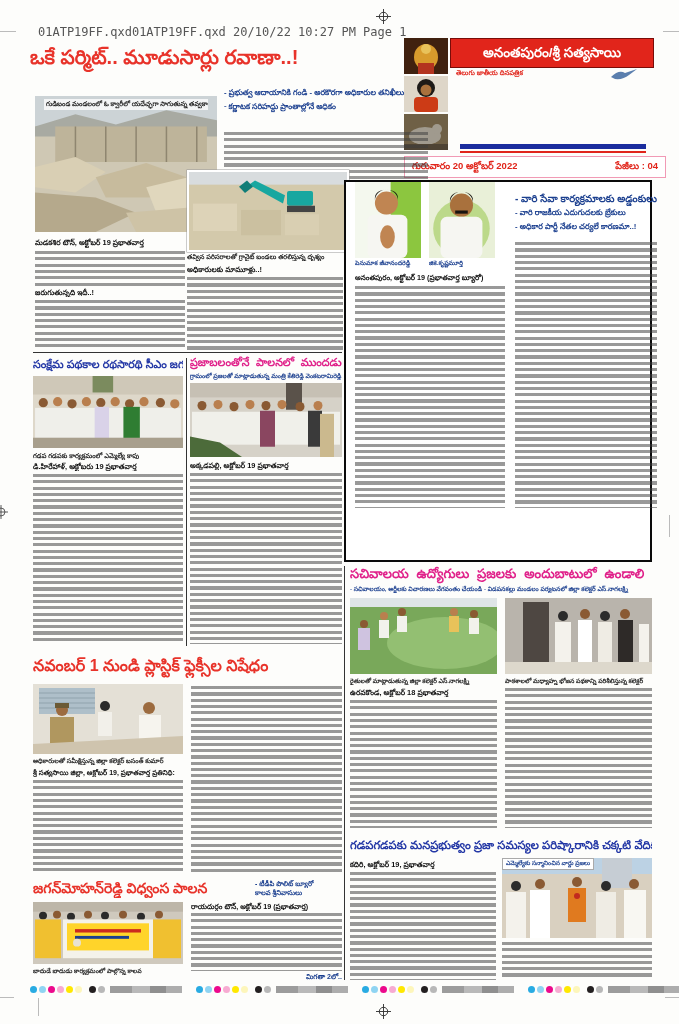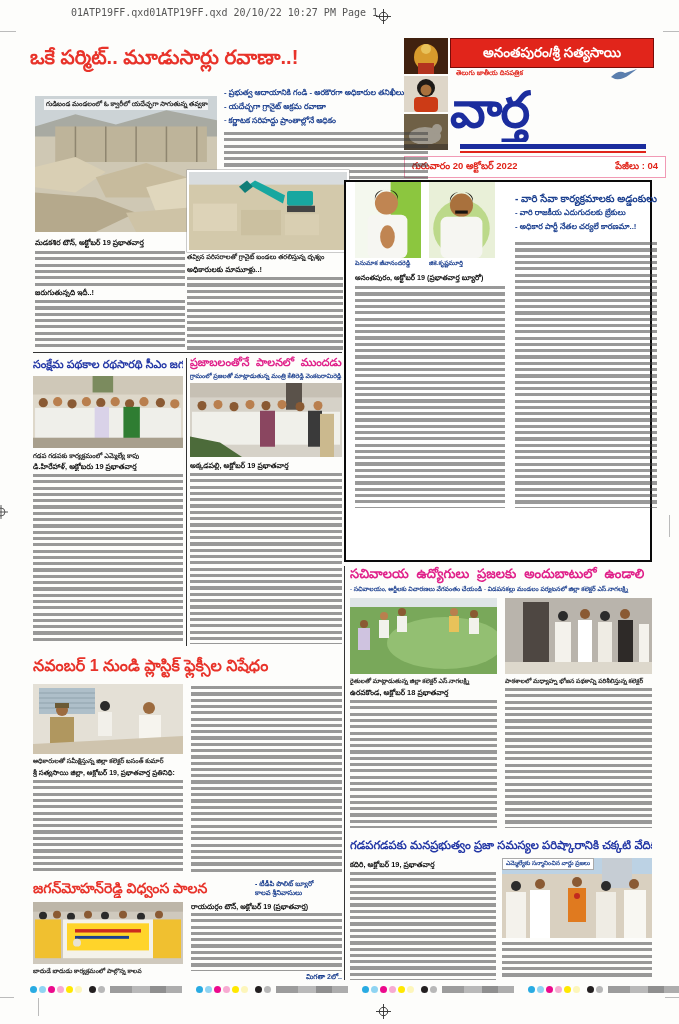--- a/index.html
+++ b/index.html
@@ -38,21 +38,21 @@
   .gbar{height:7px;flex:0 0 72px;margin:0 5px 0 3px;
         background:linear-gradient(90deg,#9c9c9c 0 30%,#b9b9b9 30% 55%,#8f8f8f 55% 78%,#adadad 78% 100%);}
   .tag{position:absolute;background:#fff;border:1px solid #aaa;color:#1b3f8f;
        font-size:6px;font-weight:700;padding:1px 3px;white-space:nowrap;overflow:hidden;max-width:92%;}
 </style>
 </head>
 <body>
 
 <div class="page">
 
-  <div class="abs nw" style="left:38px;top:7px;font-family:'DejaVu Sans Mono',monospace;font-size:10px;color:#555;margin-left:33px;">01ATP19FF.qxd01ATP19FF.qxd  20/10/22  10:27 PM  Page 1</div>
+  <div class="abs nw" style="left:38px;top:25px;font-family:'DejaVu Sans Mono',monospace;font-size:12px;color:#555;">01ATP19FF.qxd01ATP19FF.qxd  20/10/22  10:27 PM  Page 1</div>
   <div class="abs" style="left:376px;top:9px;width:15px;height:15px;">
     <svg viewBox="0 0 16 16" width="15" height="15">
         <circle cx="8" cy="8" r="4.5" fill="none" stroke="#333" stroke-width="1"></circle>
         <path d="M8,0V16M0,8H16" stroke="#333" stroke-width="1"></path>
       </svg>
   </div>
   <div class="abs" style="left:376px;top:1004px;width:15px;height:15px;">
     <svg viewBox="0 0 16 16" width="15" height="15">
         <circle cx="8" cy="8" r="4.5" fill="none" stroke="#333" stroke-width="1"></circle>
         <path d="M8,0V16M0,8H16" stroke="#333" stroke-width="1"></path>
@@ -96,21 +96,20 @@
           <rect y="30" width="44" height="6" fill="#4e4334"></rect>
         </svg>
     </div>
     <div class="abs banner nw" style="left:46px;top:0;width:202px;height:28px;line-height:28px;font-size:13.5px;">అనంతపురం/శ్రీ సత్యసాయి</div>
     <div class="abs nw" style="left:52px;top:31px;width:150px;height:11px;color:#e1251b;font-size:6.8px;font-weight:700;">తెలుగు జాతీయ దినపత్రిక</div>
     <div class="abs" style="left:205px;top:29px;width:30px;height:14px;">
       <svg viewBox="0 0 30 14">
           <path d="M2,10 Q10,2 16,6 L28,2 L20,8 Q14,13 6,12 Z" fill="#5b7fae"></path>
         </svg>
     </div>
-    <div class="abs ctr nw" style="left:46px;top:40px;width:202px;height:64px;line-height:64px;font-size:50px;font-weight:900;color:#1b2d9e;letter-spacing:-2px;">వార్త</div>
     <div class="abs" style="left:56px;top:106px;width:186px;height:5px;background:#1b2d9e;"></div>
     <div class="abs" style="left:56px;top:113px;width:186px;height:2px;background:#e1251b;"></div>
     <div class="abs datebar" style="left:0;top:118px;width:246px;height:20px;">
       <span class="nw">గురువారం  20  అక్టోబర్  2022</span>
       <span class="nw">పేజీలు : 04</span>
     </div>
   </div>
 
   <div class="abs" style="left:30px;top:42px;width:368px;height:312px;">
     <div class="abs ctr nw hl-red" style="left:0;top:0;width:368px;height:30px;line-height:30px;font-size:20px;">ఒకే పర్మిట్.. మూడుసార్లు రవాణా..!</div>
@@ -126,21 +125,20 @@
         <polygon points="60,80 110,66 150,80 120,100 70,100" fill="#c7bb9d"></polygon>
         <polygon points="110,90 160,78 180,92 180,120 120,115" fill="#e0d7bd"></polygon>
         <polygon points="0,95 60,100 100,115 60,134 0,134" fill="#b5a98c"></polygon>
         <polygon points="90,115 150,110 180,125 180,134 100,134" fill="#cec3a6"></polygon>
       </svg>
       <div class="photocap">గుడిబండ మండలంలో ఓ క్వారీలో యదేచ్ఛగా సాగుతున్న తవ్వకాలు</div>
     </div>
 
     <div class="abs ctr" style="left:194px;top:44px;width:204px;height:44px;">
       <div class="bul nw" style="font-size:7.8px;line-height:14px;">- ప్రభుత్వ ఆదాయానికి గండి - అరకొరగా అధికారుల తనిఖీలు</div>
-      <div class="bul nw" style="font-size:7.8px;line-height:14px;">- యదేచ్ఛగా గ్రానైట్ అక్రమ రవాణా</div>
       <div class="bul nw" style="font-size:7.8px;line-height:14px;font-family:Liberation Serif, serif;">- కర్ణాటక సరిహద్దు ప్రాంతాల్లోనే అధికం</div>
     </div>
     <div class="abs gk" style="left:194px;top:90px;width:204px;height:52px;"></div>
 
     <div class="abs ctr nw dl" style="left:5px;top:196px;width:150px;height:10px;font-size:7.4px;line-height:10px;">మడకశిర టౌన్, అక్టోబర్ 19 ప్రభాతవార్త</div>
     <div class="abs gk" style="left:5px;top:209px;width:150px;height:35px;"></div>
     <div class="abs nw dl" style="left:5px;top:246px;width:150px;height:9px;font-size:7.4px;line-height:9px;">జరుగుతున్నది ఇదీ..!</div>
     <div class="abs gk" style="left:5px;top:258px;width:150px;height:50px;"></div>
 
     <div class="photo" style="left:157px;top:128px;width:158px;height:78px;border:2px solid #fff;box-shadow:0 0 0 .5px #999;">

